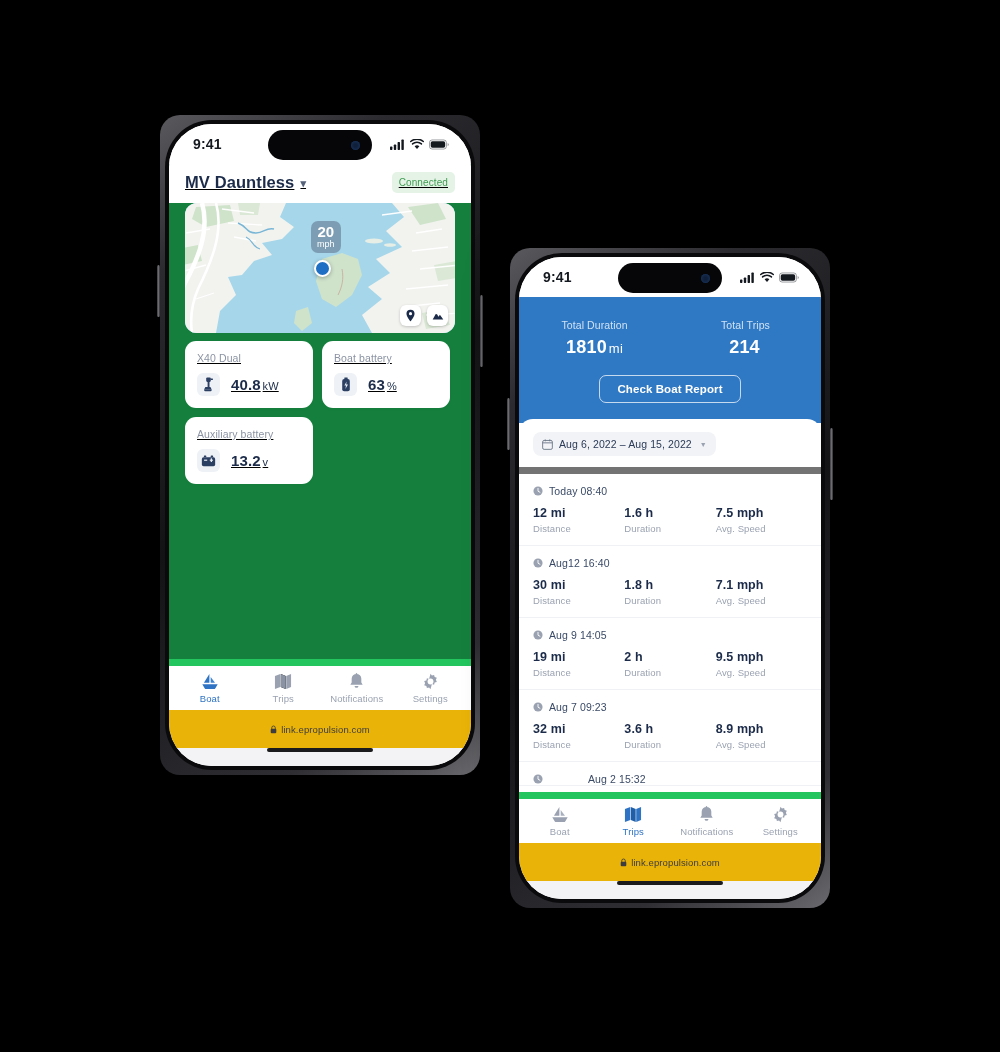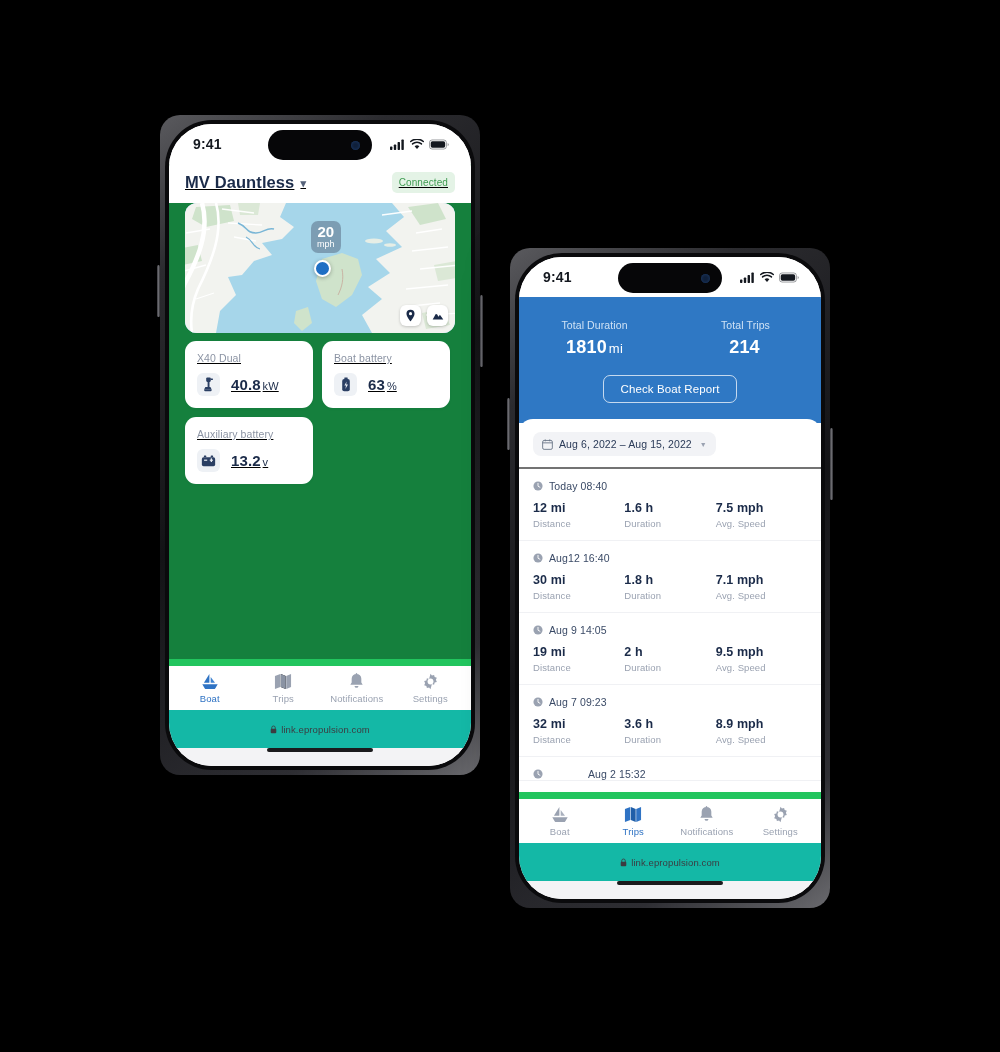--- a/index.html
+++ b/index.html
@@ -158,21 +158,21 @@
     flex: 1 1 0; display: flex; flex-direction: column;
     align-items: center; gap: 3px;
   }
   .tab-lbl { font-size: 9.5px; color: #9aa2b1; letter-spacing: .1px; }
   .tab.active .tab-lbl { color: #2f73c4; }
   .tab svg { display: block; }
 
   
   .browser-bar {
     flex: 0 0 auto;
-    background: #14b8a6;
+    background: #eab308;
     height: 38px;
     display: flex; align-items: center; justify-content: center;
     gap: 4px;
   }
   .browser-url { font-size: 9.5px; color: #3c3c41; letter-spacing: .1px; }
   .home-indicator-wrap {
     flex: 0 0 auto; background: #f3f3f5; height: 18px;
     display: flex; align-items: flex-start; justify-content: center;
   }
   .home-indicator {
@@ -192,30 +192,31 @@
   .hero-val { font-size: 18px; color: #ffffff; font-weight: bold; letter-spacing: .2px; }
   .hero-val .u { font-size: 13px; font-weight: normal; margin-left: 2px; }
   .hero-btn {
     margin-top: 17px;
     border: 1px solid rgba(255,255,255,.72);
     border-radius: 7px;
     color: #ffffff; font-size: 11.5px;
     padding: 7px 17px;
     background: transparent;
     letter-spacing: .1px;
+    font-weight: bold;
   }
   .trips-sheet {
     flex: 1 1 auto; background: #ffffff;
     border-radius: 14px 14px 0 0;
     margin-top: -4px;
     position: relative; z-index: 2;
     overflow: hidden;
     display: flex; flex-direction: column;
   }
-  .date-pill-wrap { padding: 13px 14px 11px 14px; border-bottom: 2px solid #737373; }
+  .date-pill-wrap { padding: 13px 14px 11px 14px; border-bottom: 7px solid #737373; }
   .date-pill {
     display: inline-flex; align-items: center; gap: 6px;
     background: #f2f3f6; border-radius: 8px;
     padding: 6px 9px; font-size: 10.5px; color: #2a3a57;
     letter-spacing: .1px;
   }
   .date-caret { font-size: 7px; color: #9aa2b1; margin-left: 2px; }
   .trips-list { flex: 1 1 auto; overflow: hidden; }
   .trip { padding: 11px 14px 11px 14px; border-bottom: 1px solid #f0f1f4; }
   .trip-time {

